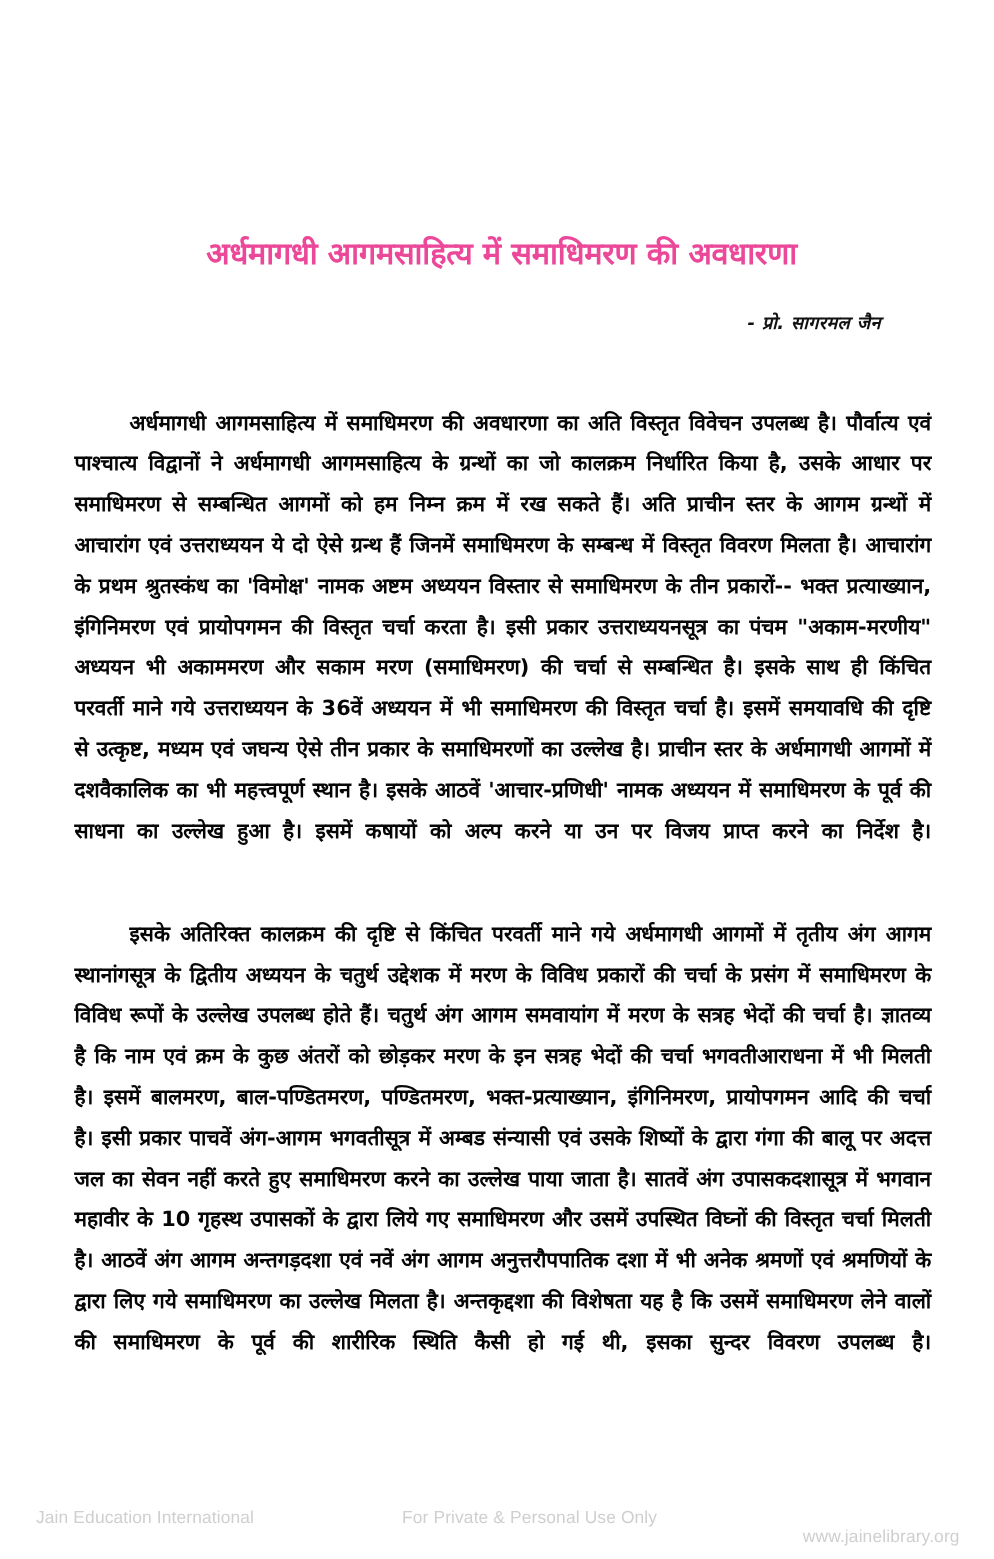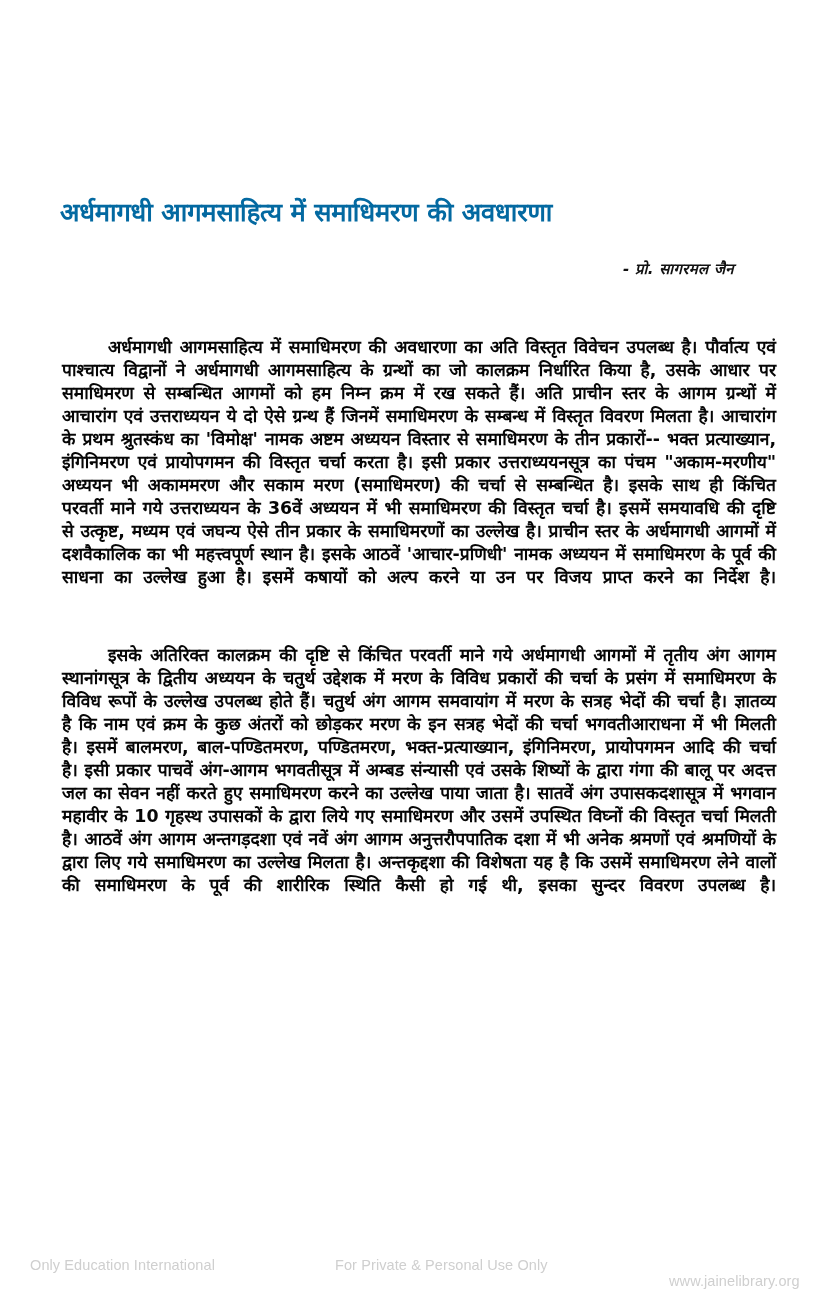--- a/index.html
+++ b/index.html
@@ -28,21 +28,22 @@
     padding: 0 52px;
     box-sizing: border-box;
   }
 
   .doc-title {
     font-family: "DejaVu Sans", "Liberation Sans", sans-serif;
     font-size: 25.5px;
     font-weight: 700;
     letter-spacing: -0.2px;
     line-height: 1.28;
-    color: #0369a1;
+    text-align: center;
+    color: #ec4899;
     margin: 0;
     padding-left: 8px;
     white-space: nowrap;
   }
 
   .byline {
     font-family: "DejaVu Sans", "Liberation Sans", sans-serif;
     font-size: 15px;
     font-weight: 700;
     font-style: italic;
@@ -59,32 +60,32 @@
     position: absolute;
     left: 62px;
     top: 336px;
     width: 714px;
   }
 
   .para {
     font-family: "DejaVu Sans", "Liberation Sans", sans-serif;
     font-size: 17.4px;
     font-weight: 600;
-    line-height: 23px;
+    line-height: 34px;
     text-align: justify;
     text-justify: inter-word;
     text-indent: 46px;
     margin: 0;
     color: #060606;
     word-spacing: 0.5px;
     -webkit-font-smoothing: none;
   }
 
   .para + .para {
-    margin-top: 32px;
+    margin-top: 18px;
   }
 
   
   .para::after {
     content: "";
     display: inline-block;
     width: 100%;
   }
 
   
@@ -120,18 +121,18 @@
     <h1 class="doc-title">अर्धमागधी आगमसाहित्य में समाधिमरण की अवधारणा</h1>
     <p class="byline">- प्रो. सागरमल जैन</p>
   </div>
 
   <div class="body-area">
     <p class="para">अर्धमागधी आगमसाहित्य में समाधिमरण की अवधारणा का अति विस्तृत विवेचन उपलब्ध है। पौर्वात्य एवं पाश्चात्य विद्वानों ने अर्धमागधी आगमसाहित्य के ग्रन्थों का जो कालक्रम निर्धारित किया है, उसके आधार पर समाधिमरण से सम्बन्धित आगमों को हम निम्न क्रम में रख सकते हैं। अति प्राचीन स्तर के आगम ग्रन्थों में आचारांग एवं उत्तराध्ययन ये दो ऐसे ग्रन्थ हैं जिनमें समाधिमरण के सम्बन्ध में विस्तृत विवरण मिलता है। आचारांग के प्रथम श्रुतस्कंध का 'विमोक्ष' नामक अष्टम अध्ययन विस्तार से समाधिमरण के तीन प्रकारों-- भक्त प्रत्याख्यान, इंगिनिमरण एवं प्रायोपगमन की विस्तृत चर्चा करता है। इसी प्रकार उत्तराध्ययनसूत्र का पंचम "अकाम-मरणीय" अध्ययन भी अकाममरण और सकाम मरण (समाधिमरण) की चर्चा से सम्बन्धित है। इसके साथ ही किंचित परवर्ती माने गये उत्तराध्ययन के 36वें अध्ययन में भी समाधिमरण की विस्तृत चर्चा है। इसमें समयावधि की दृष्टि से उत्कृष्ट, मध्यम एवं जघन्य ऐसे तीन प्रकार के समाधिमरणों का उल्लेख है। प्राचीन स्तर के अर्धमागधी आगमों में दशवैकालिक का भी महत्त्वपूर्ण स्थान है। इसके आठवें 'आचार-प्रणिधी' नामक अध्ययन में समाधिमरण के पूर्व की साधना का उल्लेख हुआ है। इसमें कषायों को अल्प करने या उन पर विजय प्राप्त करने का निर्देश है।</p>
     <p class="para">इसके अतिरिक्त कालक्रम की दृष्टि से किंचित परवर्ती माने गये अर्धमागधी आगमों में तृतीय अंग आगम स्थानांगसूत्र के द्वितीय अध्ययन के चतुर्थ उद्देशक में मरण के विविध प्रकारों की चर्चा के प्रसंग में समाधिमरण के विविध रूपों के उल्लेख उपलब्ध होते हैं। चतुर्थ अंग आगम समवायांग में मरण के सत्रह भेदों की चर्चा है। ज्ञातव्य है कि नाम एवं क्रम के कुछ अंतरों को छोड़कर मरण के इन सत्रह भेदों की चर्चा भगवतीआराधना में भी मिलती है। इसमें बालमरण, बाल-पण्डितमरण, पण्डितमरण, भक्त-प्रत्याख्यान, इंगिनिमरण, प्रायोपगमन आदि की चर्चा है। इसी प्रकार पाचवें अंग-आगम भगवतीसूत्र में अम्बड संन्यासी एवं उसके शिष्यों के द्वारा गंगा की बालू पर अदत्त जल का सेवन नहीं करते हुए समाधिमरण करने का उल्लेख पाया जाता है। सातवें अंग उपासकदशासूत्र में भगवान महावीर के 10 गृहस्थ उपासकों के द्वारा लिये गए समाधिमरण और उसमें उपस्थित विघ्नों की विस्तृत चर्चा मिलती है। आठवें अंग आगम अन्तगड़दशा एवं नवें अंग आगम अनुत्तरौपपातिक दशा में भी अनेक श्रमणों एवं श्रमणियों के द्वारा लिए गये समाधिमरण का उल्लेख मिलता है। अन्तकृद्दशा की विशेषता यह है कि उसमें समाधिमरण लेने वालों की समाधिमरण के पूर्व की शारीरिक स्थिति कैसी हो गई थी, इसका सुन्दर विवरण उपलब्ध है।</p>
   </div>
 
   <div class="footer">
-    <span class="footer-item footer-left">Only Education International</span>
+    <span class="footer-item footer-left">Jain Education International</span>
     <span class="footer-item footer-mid">For Private &amp; Personal Use Only</span>
     <span class="footer-item footer-right">www.jainelibrary.org</span>
   </div>
 
 </div>
 
 </body></html>

